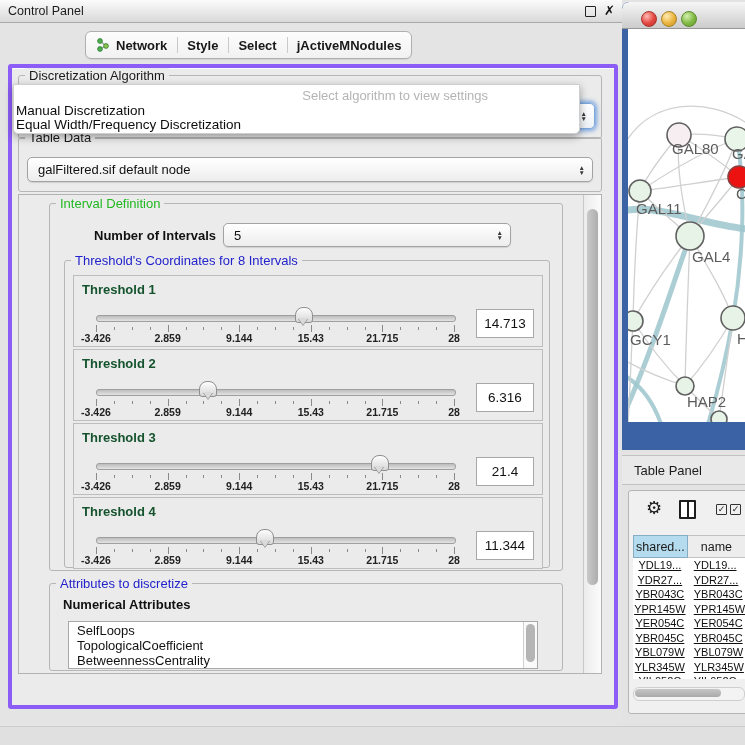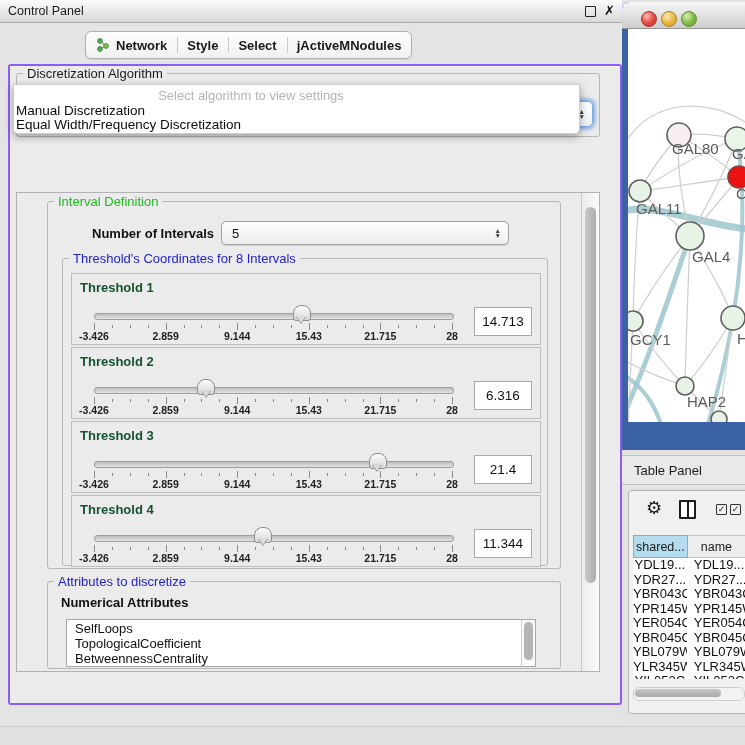--- a/index.html
+++ b/index.html
@@ -23,21 +23,21 @@
   .ttab{display:flex;align-items:center;justify-content:center;font-size:13px;font-weight:bold;
     color:#181818;padding:0 10px;position:relative;}
   .ttab + .ttab:not(.sel)::before{content:"";position:absolute;left:0;top:5px;bottom:5px;
     width:1px;background:#c9c9c9;}
   .ttab.sel{background:#6f6f6f;color:#e3e3e3;}
   .ttab.sel::before{display:none;}
   #net-tab-icon{width:14px;height:14px;margin-right:6px;}
 
   
   #outer-panel{left:8px;top:64px;width:602px;height:637px;background:#ebebeb;
-    border:2px solid #8b5cf6;border-radius:3px;box-shadow:inset 0 1px 0 rgba(255,255,255,.8);padding-left:8px;}
+    border:4px solid #8b5cf6;border-radius:3px;box-shadow:inset 0 1px 0 rgba(255,255,255,.8);}
 
   .group{position:absolute;border:1px solid #b6b6b6;border-radius:3px;}
   .group-title{position:absolute;top:-8px;left:6px;background:#ebebeb;padding:0 4px;
     font-size:13px;color:#1a1a1a;white-space:nowrap;}
   .gt-green{color:#22b822;}
   .gt-blue{color:#2222cc;}
 
   #algo-group{left:6px;top:7px;width:582px;height:62px;}
   #algo-combo{position:absolute;left:8px;top:27px;width:566px;height:24px;border-radius:5px;
     border:1px solid #7aa8dd;background:linear-gradient(#ffffff,#eef2f6);
@@ -108,21 +108,21 @@
   .btab + .btab:not(.sel)::before{content:"";position:absolute;left:0;top:4px;bottom:4px;
     width:1px;background:#c4c4c4;}
   .btab.sel{background:#6f6f6f;color:#dedede;}
   .btab.sel::before{display:none;}
   #below-strip{left:0;top:726px;width:745px;height:19px;background:#e0e0e0;border-top:1px solid #cdcdcd;}
 
   
   #algo-popup{left:13px;top:84px;width:565px;height:48px;background:#fff;
     border:1px solid #cfcfcf;border-radius:0 0 5px 5px;
     box-shadow:0 3px 8px rgba(0,0,0,.35);z-index:50;}
-  #popup-hint{position:absolute;left:0;top:3px;width:474px;text-align:center;
+  #popup-hint{position:absolute;left:0;top:3px;width:474px;text-align:right;
     font-size:13px;color:#b4b4b4;}
   .popup-opt{position:absolute;left:2px;font-size:13.5px;color:#0c0c0c;white-space:nowrap;}
   #popup-opt0{top:18px;font-weight:normal;}
   #popup-opt1{top:32px;}
 
   
   #net-window{left:622px;top:2px;width:123px;height:448px;background:#3a62a5;
     border-radius:7px 0 0 0;overflow:hidden;}
   #net-titlebar{position:absolute;left:0;top:0;width:123px;height:26px;
     background:linear-gradient(#f6f6f6,#cccccc);border-bottom:1px solid #979797;
@@ -154,22 +154,22 @@
     border-radius:1px;font-size:9px;line-height:8px;color:#222;text-align:center;}
   #cb1{left:87px;} #cb2{left:101px;}
   #tp-table{position:absolute;left:4px;top:44px;width:113px;height:144px;overflow:hidden;}
   #tp-header{display:flex;height:23px;}
   .tp-hcell{box-sizing:border-box;font-size:12.5px;color:#1a1a1a;display:flex;
     align-items:center;justify-content:center;overflow:hidden;white-space:nowrap;}
   .tp-hcell.h0{width:75px;background:#b5dcee;border:1px solid #85aec6;}
   .tp-hcell.h1{width:80px;background:#ededed;border:1px solid #c2c2c2;border-left:none;}
   #tp-rows{background:#fff;}
   .tp-row{display:flex;height:14.5px;}
-  .tp-cell{box-sizing:border-box;font-size:13px;color:#111;white-space:nowrap;
-    overflow:hidden;line-height:14.5px;}
+  .tp-cell{box-sizing:border-box;font-size:11px;color:#111;white-space:nowrap;
+    overflow:hidden;line-height:14.5px;text-decoration:underline;}
   .tp-cell.c0{width:75px;text-align:center;}
   .tp-cell.c1{width:80px;padding-left:7px;}
   #tp-hscroll{position:absolute;left:4px;top:196px;width:110px;height:12px;
     background:#f3f3f3;border:1px solid #cfcfcf;border-radius:6px;}
   #tp-hscroll-thumb{position:absolute;left:1px;top:1px;width:86px;height:8px;
     background:linear-gradient(#c6c6c6,#a9a9a9);border-radius:5px;}
 </style>
 </head>
 <body>
 
@@ -208,20 +208,30 @@
     <div id="algo-group" class="group">
       <span class="group-title">Discretization Algorithm</span>
       <div id="algo-combo">
         <span class="spinner">
             <span>▲</span>
             <span>▼</span>
           </span>
       </div>
     </div>
 
+    <div id="table-group" class="group">
+      <span class="group-title">Table Data</span>
+      <div id="table-combo" class="combo">
+        <span>galFiltered.sif default node</span>
+        <span class="spinner">
+            <span>▲</span>
+            <span>▼</span>
+          </span>
+      </div>
+    </div>
 
     <div id="scrollpane" class="abs">
 
       <div id="interval-group" class="group">
         <span class="group-title gt-green">Interval Definition</span>
 
         <span id="num-label" class="abs">Number of Intervals</span>
         <div id="num-combo" class="combo abs">
           <span>5</span>
           <span class="spinner">

